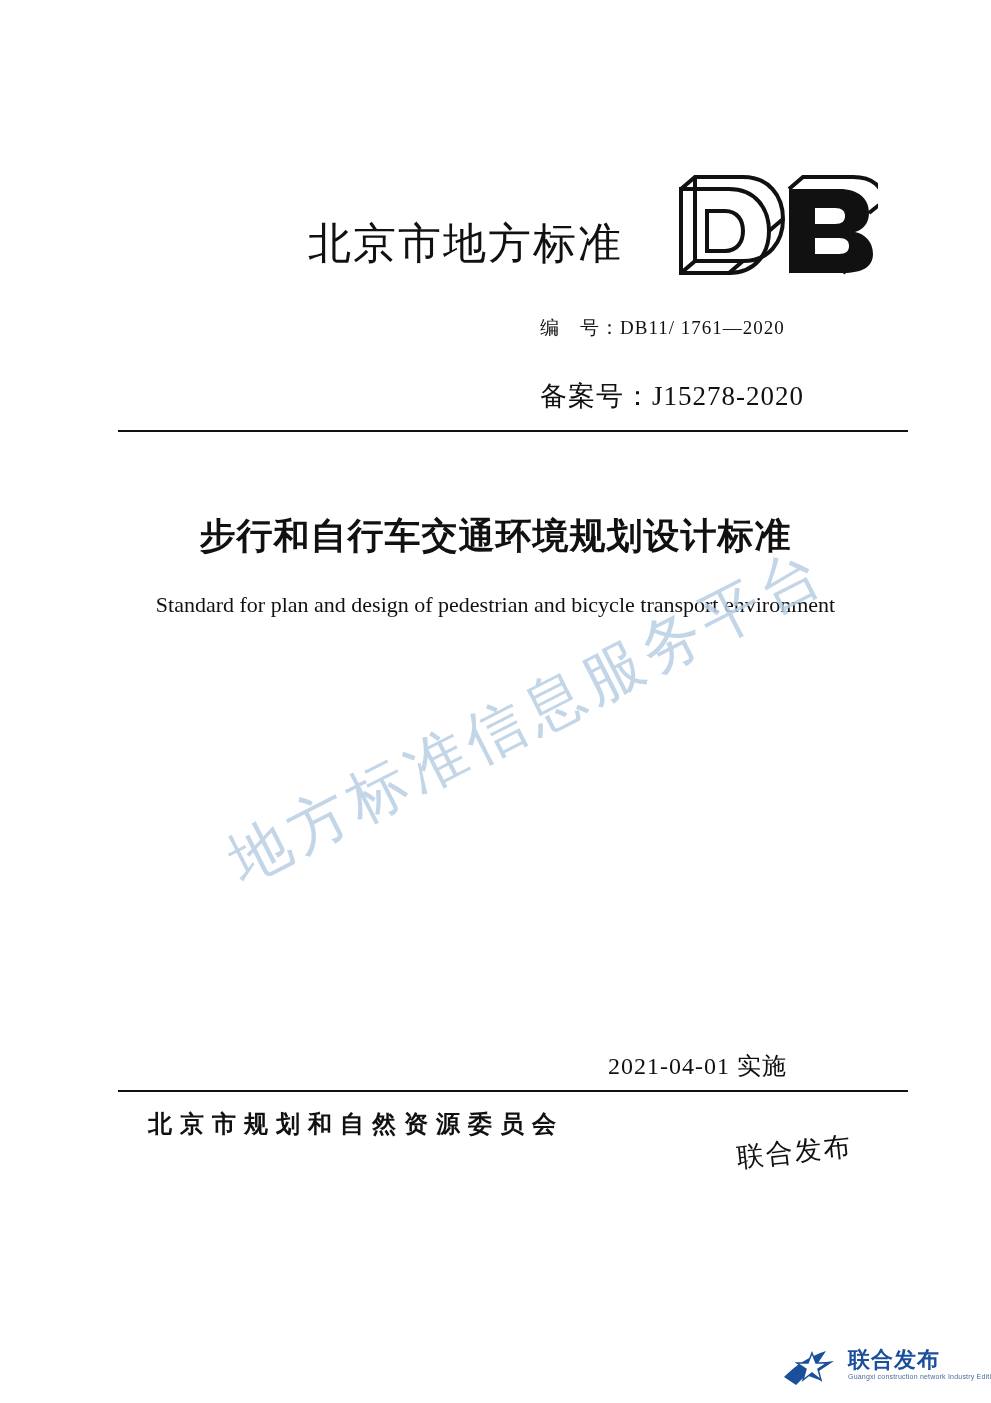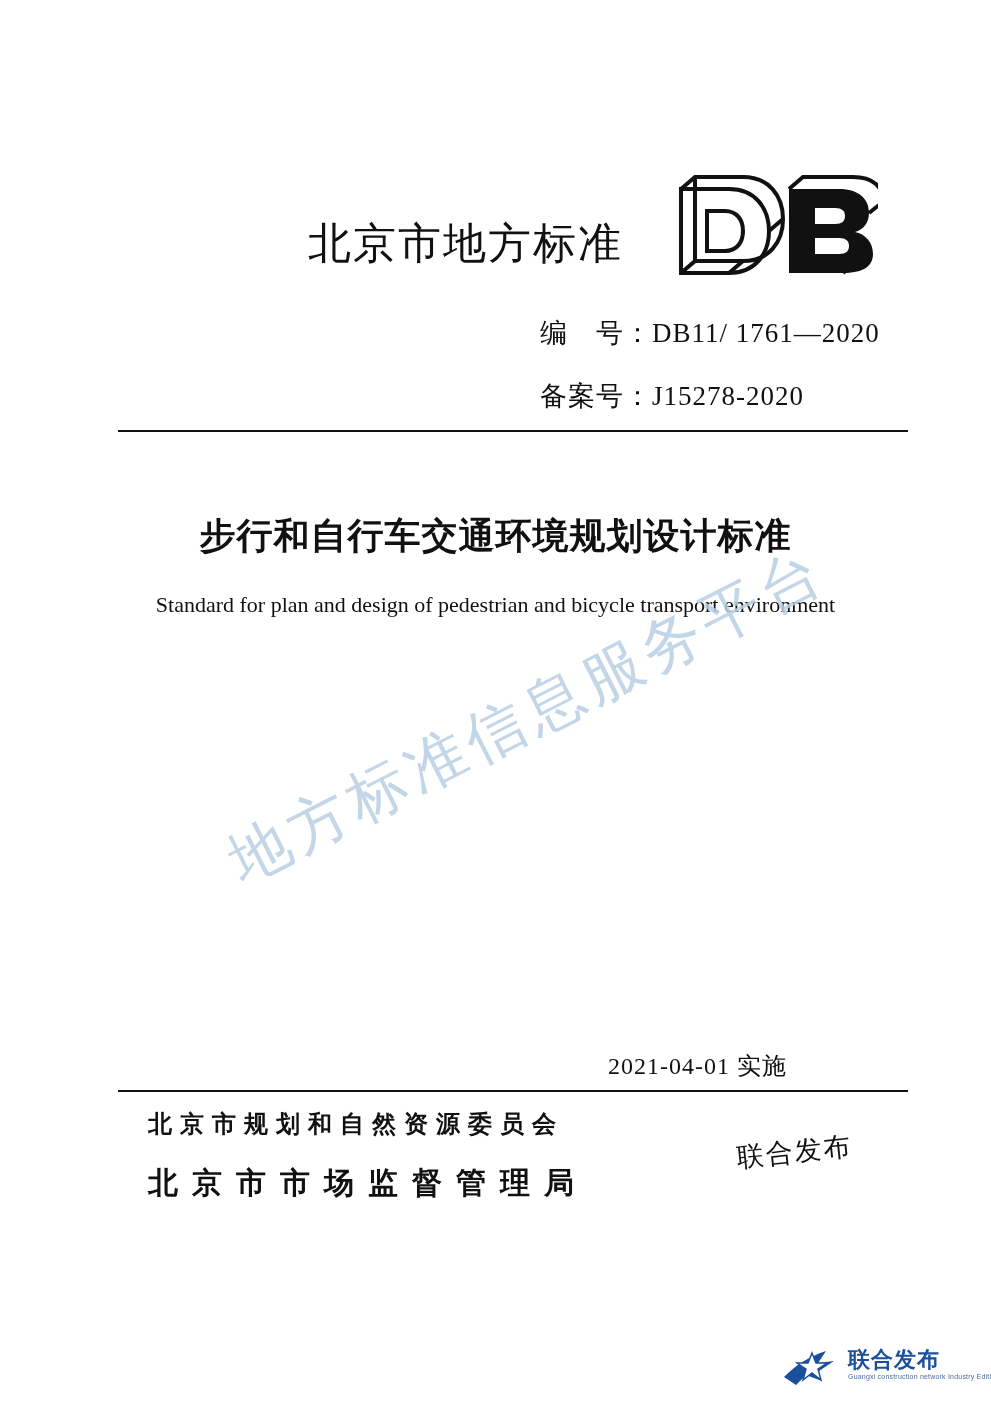--- a/index.html
+++ b/index.html
@@ -46,21 +46,21 @@
     right: 0px;
     top: 0px;
     width: 215px;
     height: 112px;
   }
 
   .code-line {
     position: absolute;
     left: 540px;
     top: 315px;
-    font-size: 27px;
+    font-size: 19px;
     letter-spacing: 1px;
     white-space: nowrap;
   }
   .record-line {
     position: absolute;
     left: 540px;
     top: 378px;
     font-size: 27px;
     letter-spacing: 1px;
     white-space: nowrap;
@@ -255,21 +255,20 @@
   <div class="cn-title">步行和自行车交通环境规划设计标准</div>
   <div class="en-title">Standard for plan and design of pedestrian and bicycle transport environment</div>
 
   <div class="watermark">地方标准信息服务平台</div>
 
   <div class="date-effective">2021-04-01 实施</div>
 
   <div class="rule-bottom"></div>
 
   <div class="issuer1">北京市规划和自然资源委员会</div>
-  <div class="issuer2">北京市市场监督管理局</div>
   <div class="joint">联合发布</div>
 
   <div class="site-logo">
     <div class="star-box">
       <svg viewBox="0 0 62 42" width="62" height="42" xmlns="http://www.w3.org/2000/svg">
         <path d="M2 30 C14 18 26 10 44 4 L36 16 L52 14 L34 26 L40 34 L24 28 L14 38 Z" fill="#1a4f9c"></path>
         <path d="M30 6 L34 16 L45 16 L36 22 L39 33 L30 26 L21 33 L24 22 L15 16 L26 16 Z" fill="#ffffff" stroke="#1a4f9c" stroke-width="1.5"></path>
       </svg>
     </div>
     <div class="logo-text">联合发布</div>

